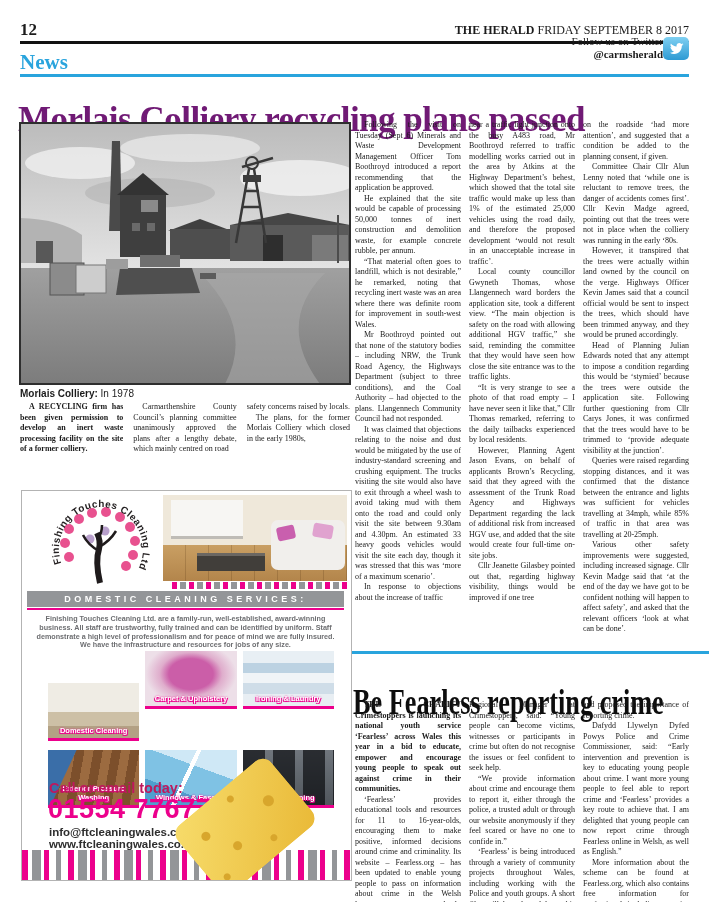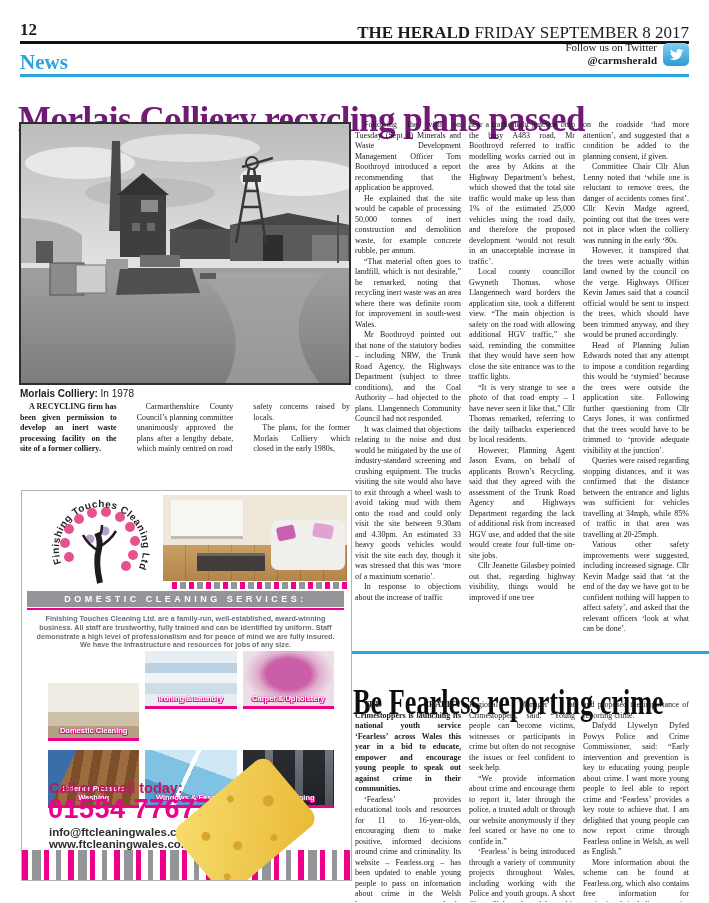--- a/index.html
+++ b/index.html
@@ -1,42 +1,42 @@
 <!DOCTYPE html>
 <html style="--accent-blue: #29a4dd; --ad-pink: #ec008c; --ad-gray: #939598;"><head>
 <meta charset="utf-8">
 <style>
   html,body{margin:0;padding:0;background:#ffffff;}
   .page{position:relative;width:709px;height:903px;background:#fff;overflow:hidden;
         font-family:"Liberation Serif",serif;color:#1c1c1c;}
   
   .pagenum{position:absolute;left:20px;top:20px;font-size:17px;font-weight:bold;}
-  .herald{position:absolute;right:20px;top:23px;font-size:17px;}
+  .herald{position:absolute;right:20px;top:23px;font-size:12px;}
   .herald b{font-weight:bold;}
   .rule-black{position:absolute;left:20px;top:41px;width:669px;height:3px;background:#111;}
   .section{position:absolute;left:20px;top:50px;font-size:21px;font-weight:bold;color:var(--accent-blue);}
-  .tw{position:absolute;right:20px;top:41px;display:flex;align-items:center;gap:6px;}
+  .tw{position:absolute;right:20px;top:35px;display:flex;align-items:center;}
   .tw-txt{text-align:right;font-size:11px;line-height:13px;}
   .tw-txt .handle{font-weight:bold;}
   .tw-icon{width:26px;height:23px;border-radius:5px;background:linear-gradient(180deg,#7fd0f2,#2d9ad3);
            display:flex;align-items:center;justify-content:center;}
   .rule-blue{position:absolute;left:20px;top:74px;width:669px;height:3px;background:var(--accent-blue);}
   .headline1{position:absolute;left:18px;top:77px;width:673px;font-size:35px;line-height:40px;
              font-weight:bold;letter-spacing:-0.5px;white-space:nowrap;color:#701a75;}
   
   .photo{position:absolute;left:20px;top:123px;width:330px;height:261px;outline:1px solid #2e2e2e;background:#cfcfcf;}
   .caption{position:absolute;left:20px;top:388px;font-family:"Liberation Sans",sans-serif;font-size:10px;}
   .caption b{font-weight:bold;}
   
   .cols{display:flex;gap:8px;position:absolute;}
   .bodycol{overflow:hidden;}
   .bodycol p{margin:0;font-size:8px;line-height:10.5px;text-align:justify;color:#1a1a1a;}
   .bodycol p.ind{text-indent:9px;}
   .bodycol p.lead{font-weight:bold;}
-  #intro-cols{left:20px;top:402px;width:330px;height:84px;gap:20px;}
+  #intro-cols{left:20px;top:402px;width:330px;height:84px;gap:10px;}
   #intro-cols .bodycol{width:105px;height:84px;}
   #a1-cols{left:355px;top:120px;width:334px;height:530px;}
   #a1-cols .bodycol{width:106px;height:530px;}
   #a2-cols{left:355px;top:700px;width:334px;height:202px;}
   #a2-cols .bodycol{width:106px;height:202px;}
   .rule-blue2{position:absolute;left:350px;top:651px;width:359px;height:3px;background:var(--accent-blue);}
   .headline2{position:absolute;left:353px;top:654px;font-size:35px;font-weight:bold;white-space:nowrap;
              transform:scaleX(0.75);transform-origin:left top;color:#0d0d0d;}
   
   .ad{position:absolute;left:21px;top:490px;width:329px;height:389px;border:1px solid #b3b3b3;
@@ -219,21 +219,21 @@
 
   <div class="rule-blue2"></div>
   <h2 class="headline2">Be Fearless reporting crime</h2>
   <div class="cols" id="a2-cols">
     <div class="bodycol">
         <p class="ind lead">THE CHARITY Crimestoppers is launching its national youth service ‘Fearless’ across Wales this year in a bid to educate, empower and encourage young people to speak out against crime in their communities.</p>
         <p class="ind">‘Fearless’ provides educational tools and resources for 11 to 16-year-olds, encouraging them to make positive, informed decisions around crime and criminality. Its website – Fearless.org – has been updated to enable young people to pass on information about crime in the Welsh language, completely anonymously and safely.</p>
       </div>
     <div class="bodycol">
         <p>Regional Manager at Crimestoppers, said: “Young people can become victims, witnesses or participants in crime but often do not recognise the issues or feel confident to seek help.</p>
-        <p class="ind">“We provide information about crime and encourage them to report it, later through the police, a trusted adult or through our website anonymously if they feel scared or have no one to confide in.”</p>
+        <p class="ind">“We provide information about crime and encourage them to report it, either through the police, a trusted adult or through our website anonymously if they feel scared or have no one to confide in.”</p>
         <p class="ind">‘Fearless’ is being introduced through a variety of community projects throughout Wales, including working with the Police and youth groups. A short film will be released later this year to increase awareness amongst teenagers of crime</p>
       </div>
     <div class="bodycol">
         <p>and proposed the importance of reporting crime.</p>
         <p class="ind">Dafydd Llywelyn Dyfed Powys Police and Crime Commissioner, said: “Early intervention and prevention is key to educating young people about crime. I want more young people to feel able to report crime and ‘Fearless’ provides a key route to achieve that. I am delighted that young people can now report crime through Fearless online in Welsh, as well as English.”</p>
         <p class="ind">More information about the scheme can be found at Fearless.org, which also contains free information for professionals including on topics such as Child Sexual Exploitation, Knife Crime and Street Crime.</p>
       </div>
   </div>
 
   <div class="ad">
@@ -273,25 +273,25 @@
       <div class="room-pill2"></div>
     </div>
     <div class="ad-ministripes"></div>
     <div class="ad-banner">DOMESTIC CLEANING SERVICES:</div>
     <div class="ad-banner-line"></div>
     <div class="ad-desc">Finishing Touches Cleaning Ltd. are a family-run, well-established, award-winning business. All staff are trustworthy, fully trained and can be identified by uniform. Staff demonstrate a high level of professionalism and for peace of mind we are fully insured. We have the infrastructure and resources for jobs of any size.</div>
     <div class="ad-tiles">
       <div class="tile t1">
           <div class="lbl">Domestic Cleaning</div>
         </div>
+      <div class="tile t2">
+          <div class="lbl">Carpet &amp; Upholstery</div>
+        </div>
       <div class="tile t3">
           <div class="lbl">Ironing &amp; Laundry</div>
-        </div>
-      <div class="tile t2">
-          <div class="lbl">Carpet &amp; Upholstery</div>
         </div>
       <div class="tile t4">
           <div class="lbl">Exterior Pressure Washing</div>
         </div>
       <div class="tile t5">
           <div class="lbl">Windows &amp; Fascias</div>
         </div>
       <div class="tile t6">
           <div class="lbl">Oven Cleaning</div>
         </div>

